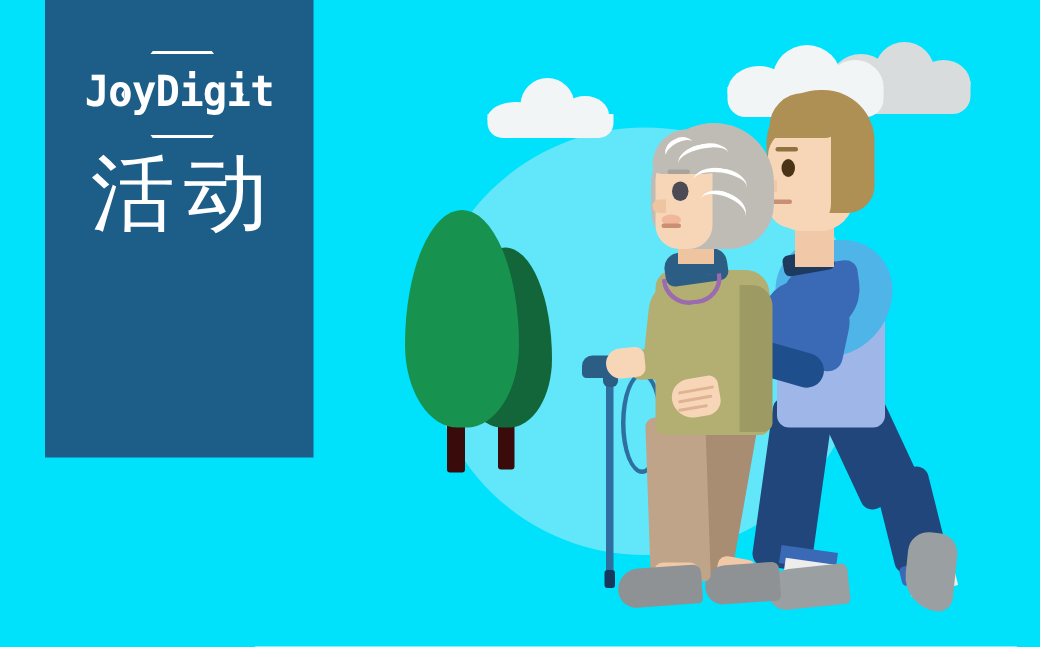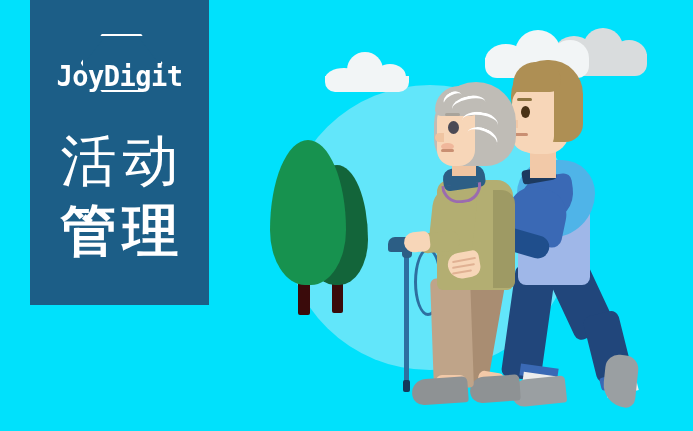--- a/index.html
+++ b/index.html
@@ -35,21 +35,21 @@
     position:absolute;
     left:30px;top:0;
     width:179px;height:305px;
     background:#1C5E87;
     display:flex;flex-direction:column;align-items:center;
   }
   .logo-wrap{
     position:relative;
     width:140px;height:56px;
     margin-top:33px;
-    display:flex;align-items:flex-end;justify-content:center;
+    display:flex;align-items:center;justify-content:center;
   }
   .hexagon{
     position:absolute;
     left:31px;top:1px;
     width:78px;height:54px;
     border:2px solid #ffffff;
     clip-path:polygon(26% 0%,74% 0%,100% 50%,74% 100%,26% 100%,0% 50%);
     background:transparent;
   }
   .hexagon::after{
@@ -79,21 +79,21 @@
     letter-spacing:2px;
     line-height:1;
   }
   .title-1,.title-2{
     color:#ffffff;
     font-size:56px;
     line-height:1;
     letter-spacing:6px;
     text-indent:6px;
   }
-  .title-1{font-weight:300;margin-top:44px;}
+  .title-1{font-weight:300;margin-top:12px;}
   .title-2{font-weight:bold;margin-top:14px;}
 
   
   .fig{position:absolute;}
   .shape{position:absolute;}
 
   .limb{position:absolute;}
 </style>
 </head>
 <body>
@@ -269,16 +269,15 @@
 
   <div class="panel">
 
     <div class="logo-wrap">
       <div class="hexagon"></div>
       <div class="logo-text">JoyDigit</div>
     </div>
 
 
     <div class="title-1">活动</div>
-    <div class="title-2">管理</div>
   </div>
 
 </div>
 
 </body></html>

